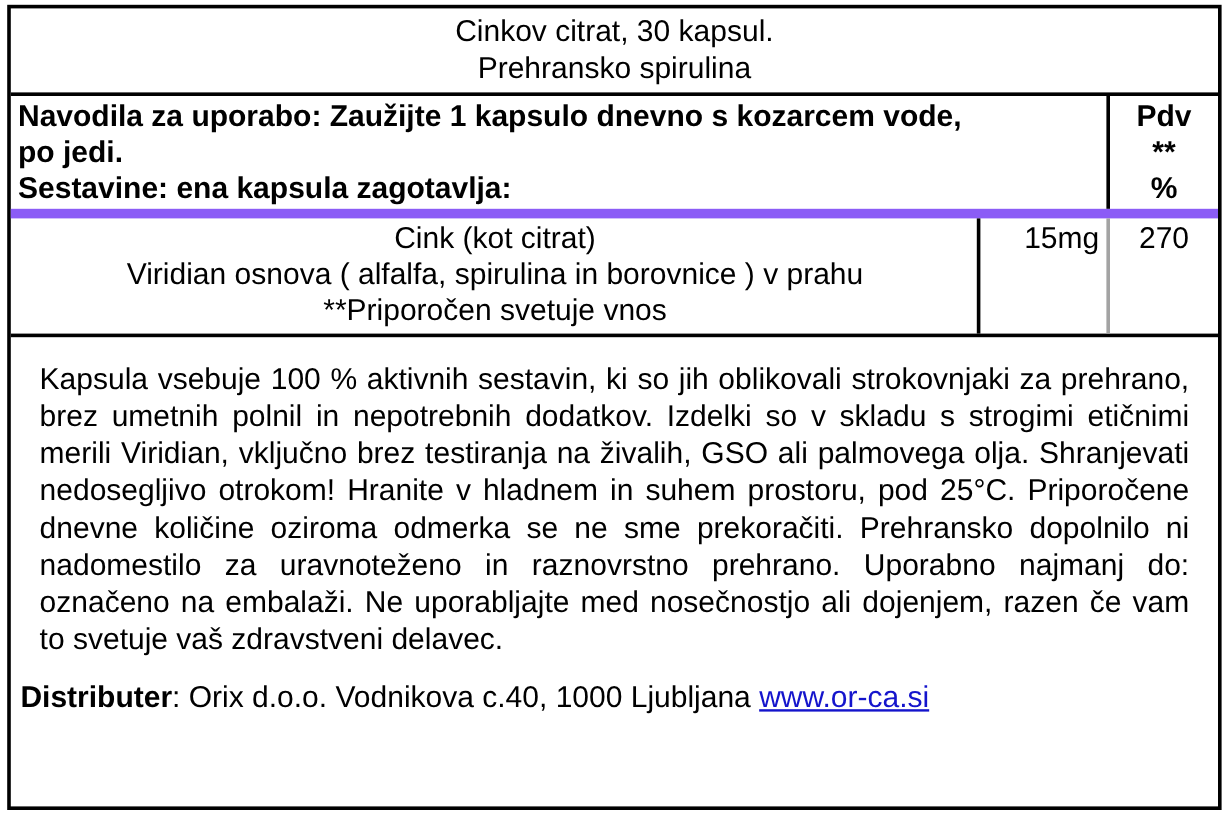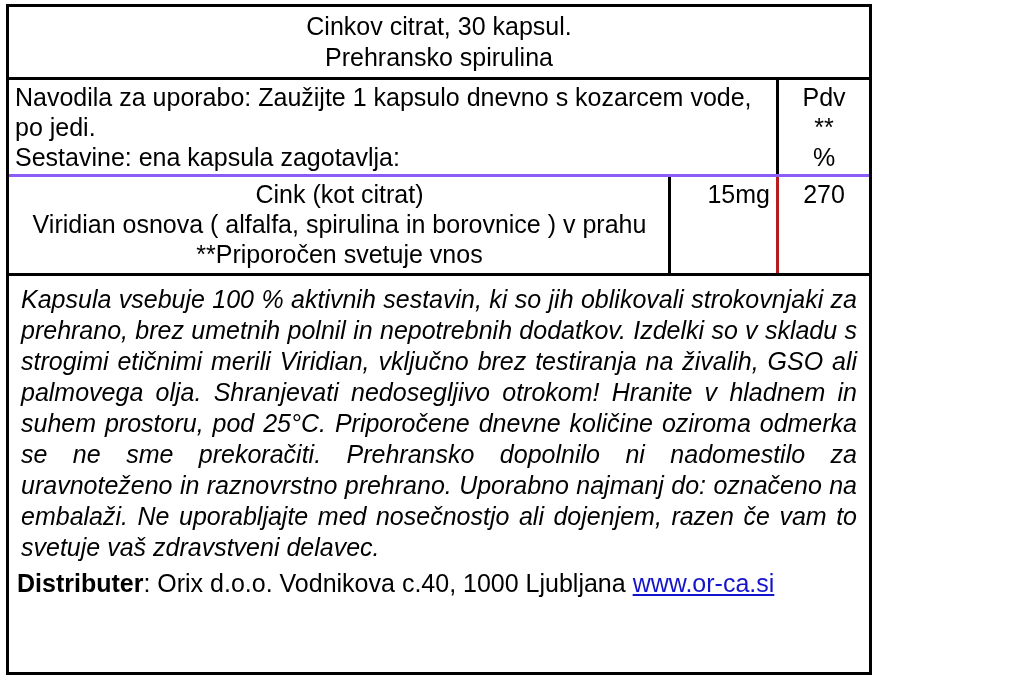--- a/index.html
+++ b/index.html
@@ -11,21 +11,21 @@
     width: 1024px;
     height: 679px;
     font-family: "Liberation Sans", sans-serif;
     color: #000000;
     overflow: hidden;
   }
   .label {
     position: absolute;
     left: 6px;
     top: 4px;
-    width: 866px;
+    width: 1012px;
     height: 671px;
     border: 3px solid #000000;
     box-sizing: border-box;
     display: flex;
     flex-direction: column;
   }
   
   .title-row {
     border-bottom: 3px solid #000000;
     text-align: center;
@@ -33,22 +33,23 @@
     flex: none;
   }
   .title-line {
     font-size: 25px;
     line-height: 31px;
     white-space: nowrap;
   }
   
   .directions-row {
     display: flex;
-    border-bottom: 3px solid #8b5cf6;
+    border-bottom: 8px solid #8b5cf6;
     flex: none;
+    font-weight: bold;
   }
   .directions-cell {
     flex: 1 1 auto;
     border-right: 3px solid #000000;
     padding: 2px 4px 2px 6px;
     box-sizing: border-box;
   }
   .pdv-cell {
     width: 90px;
     flex: none;
@@ -73,21 +74,21 @@
   }
   .ing-names {
     flex: 1 1 auto;
     border-right: 3px solid #000000;
     padding: 2px 4px 4px 6px;
     box-sizing: border-box;
   }
   .ing-amount {
     width: 108px;
     flex: none;
-    border-right: 3px solid #b91c1c;
+    border-right: 3px solid #a3a3a3;
     text-align: right;
     padding: 2px 6px 0 0;
     box-sizing: border-box;
   }
   .ing-pdv {
     width: 90px;
     flex: none;
     text-align: center;
     padding: 2px 0 0 0;
     box-sizing: border-box;
@@ -111,22 +112,21 @@
   }
   
   .desc-block {
     padding: 4px 8px 2px 8px;
     flex: 1 1 auto;
   }
   .desc-text {
     font-size: 25px;
     line-height: 31px;
     text-align: justify;
-    margin: 4px;
-    font-style: italic;
+    margin: 16px;
   }
   .dist-line {
     font-size: 25px;
     line-height: 32px;
     margin-top: 2px;
     white-space: nowrap;
   }
   .dist-label {
     font-weight: bold;
   }

